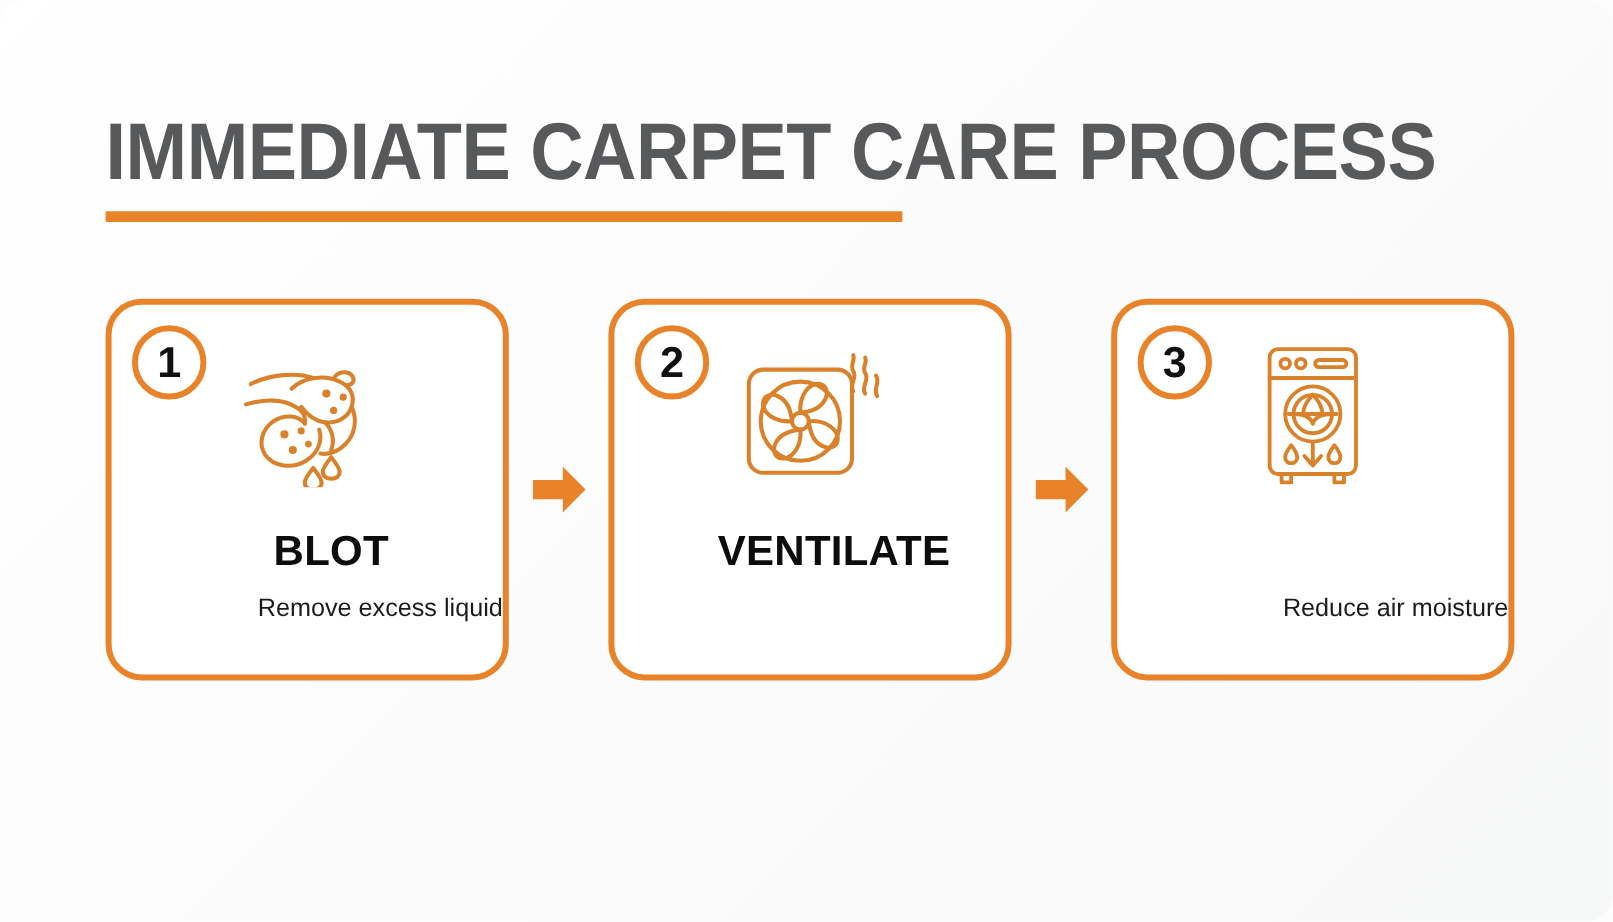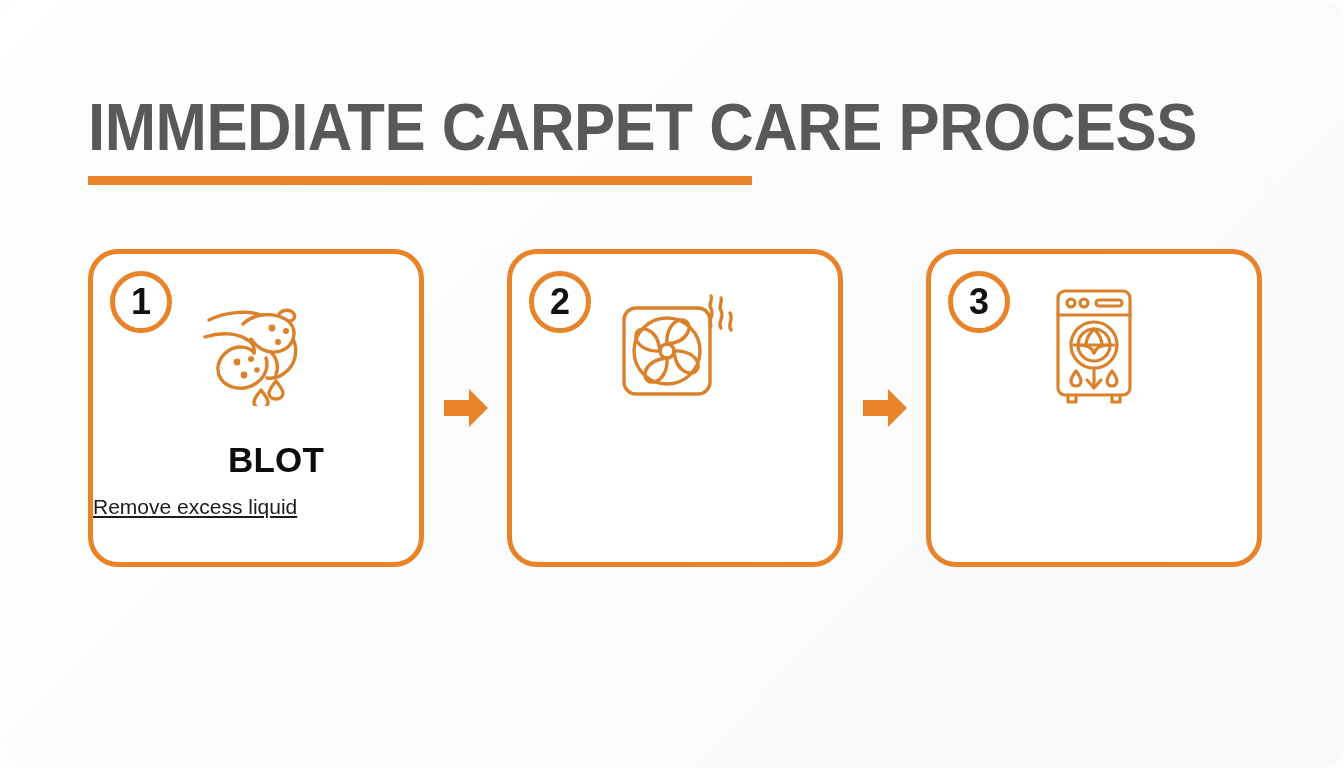--- a/index.html
+++ b/index.html
@@ -115,25 +115,24 @@
     letter-spacing: 0.2px;
     color: #0d0d0d;
     padding-left: 40px;
   }
 
   .card-sub {
     position: absolute;
     left: 0;
     right: 0;
     top: 240px;
-    text-align: left;
+    text-align: right;
     font-size: 21px;
     line-height: 26px;
     color: #1b1b1b;
-    text-decoration: underline;
   }
 
   
   .connector {
     flex: 1 1 auto;
     display: flex;
     align-items: center;
     justify-content: center;
     height: 100%;
   }
@@ -218,20 +217,21 @@
           <path d="M58 59 C69 58 80 63 82 72 C83 79 77 83 70 80 C63 77 59 69 58 59 Z"></path>
           <path d="M51 66 C52 77 47 88 38 90 C31 91 27 85 30 78 C33 71 41 67 51 66 Z"></path>
           <path d="M44 59 C33 60 22 55 20 46 C19 39 25 35 32 38 C39 41 43 49 44 59 Z"></path>
 
           <path d="M95 34 C91 28 99 23 95 17 C92 12 97 8 95 4"></path>
           <path d="M105 36 C101 30 109 25 105 19 C102 14 107 10 105 6"></path>
           <path d="M115 38 C111 32 118 27 114 21"></path>
         </svg>
       </div>
 
+      <div class="card-title">VENTILATE</div>
     </div>
 
     <div class="connector">
       <svg class="arrow" viewBox="0 0 44 38">
         <path d="M0 11 H25 V0 L44 19 L25 38 V27 H0 Z" fill="#e8832a"></path>
       </svg>
     </div>
 
     <div class="card">
       <div class="badge">3</div>
@@ -263,16 +263,17 @@
                    C61 99 59 97 59 94 C59 91 61 88 64 84 Z"></path>
 
           <line x1="46" y1="82" x2="46" y2="100"></line>
           <path d="M39 93 L46 101 L53 93"></path>
 
           <path d="M20 108 V115 H28 V108"></path>
           <path d="M64 108 V115 H72 V108"></path>
         </svg>
       </div>
 
+      <div class="card-sub">Reduce air moisture</div>
     </div>
 
   </div>
 </div>
 
 </body></html>

